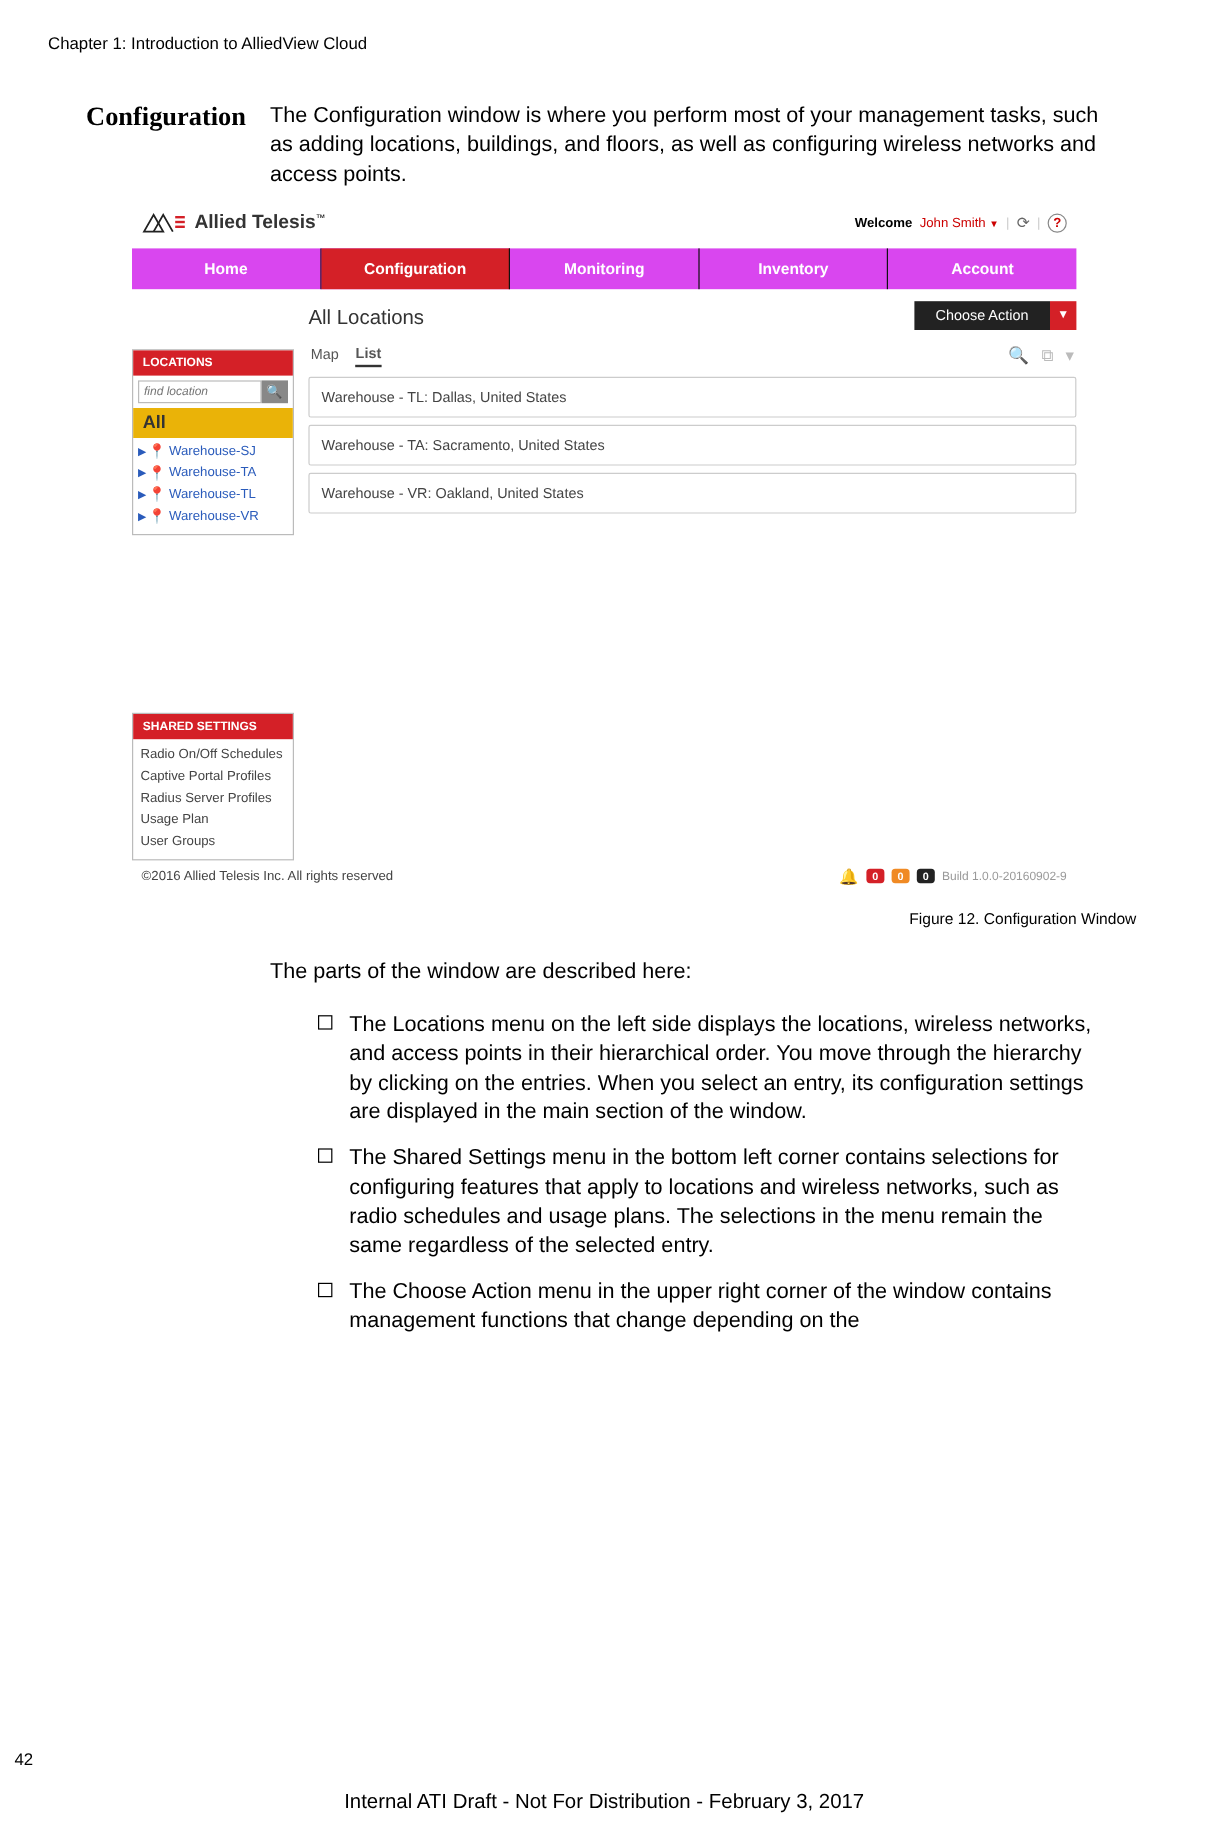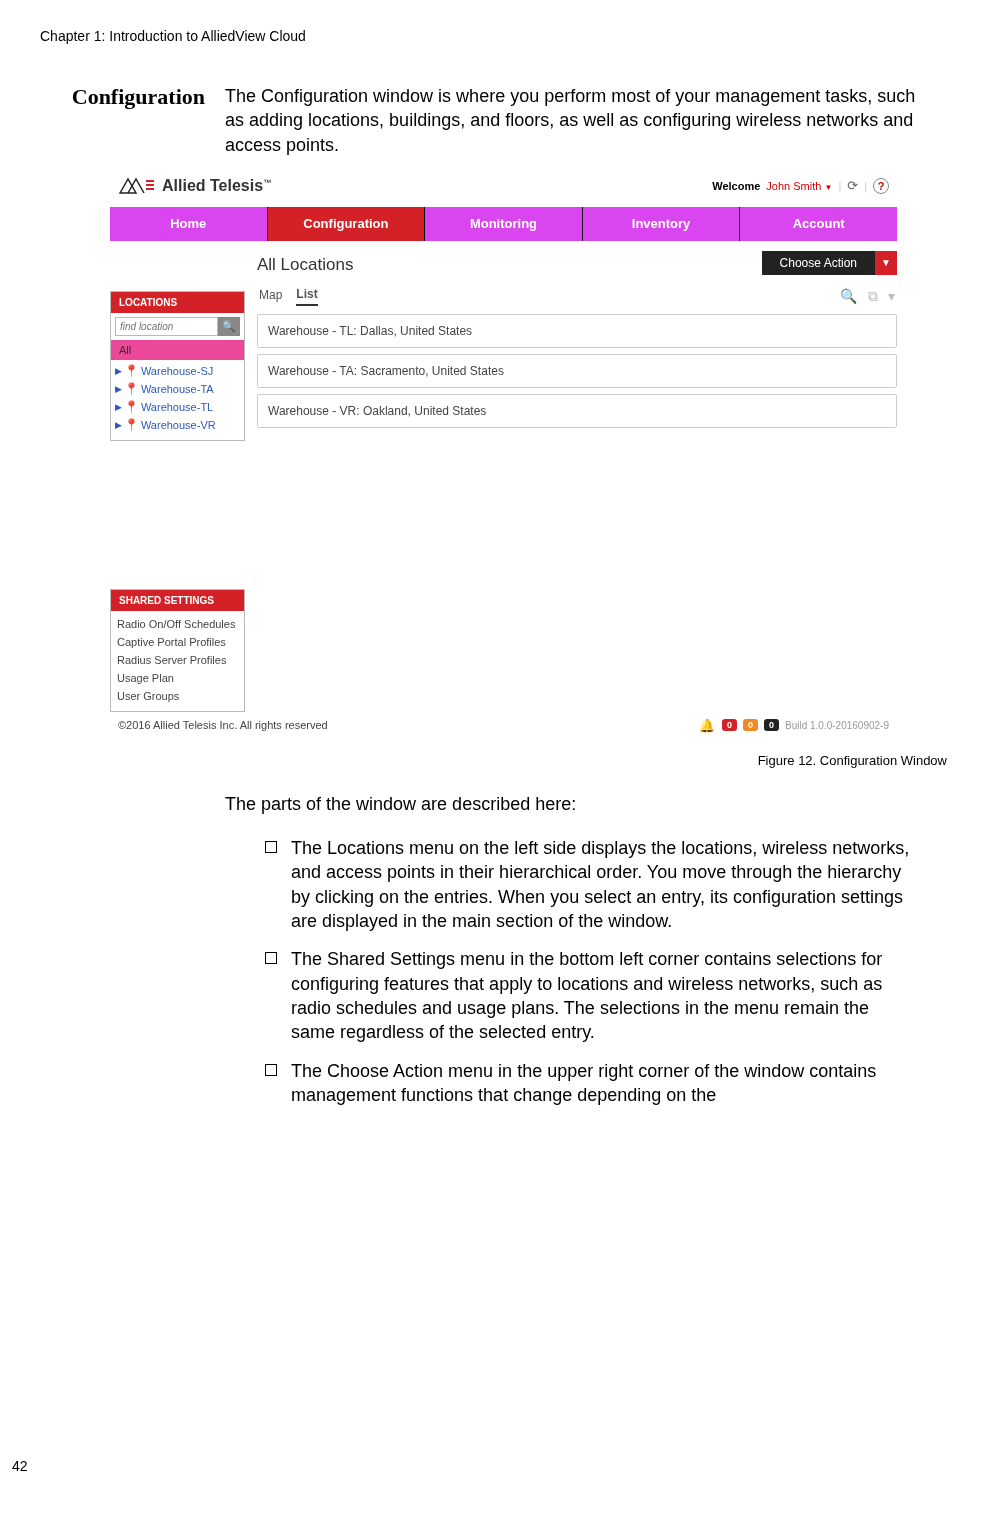--- a/index.html
+++ b/index.html
@@ -26,21 +26,21 @@
   .nav-item { flex: 1; display: flex; align-items: center; justify-content: center; color: #fff; font-size: 13px; font-weight: bold; border-right: 1px solid #111; }
   .nav-item.active { background: #d42027; }
   .nav-item:last-child { border-right: none; }
   .ss-body { display: flex; align-items: stretch; }
   .sidebar-col { width: 135px; padding-top: 50px; }
   .sb-block { border: 1px solid #bbb; margin-bottom: 8px; background: #fff; }
   .sb-head { background: #d42027; color: #fff; font-size: 10px; font-weight: bold; padding: 5px 8px; }
   .sb-search { display: flex; padding: 4px; gap: 0; }
   .sb-search input { flex: 1; border: 1px solid #bbb; font-size: 10px; font-style: italic; color: #999; padding: 3px 4px; width: 0; min-width: 0; }
   .sb-search-btn { width: 22px; background: #888; color: #fff; display: flex; align-items: center; justify-content: center; font-size: 11px; }
-  .sb-all { background: #ec4899; font-size: 11px; font-weight: normal; padding: 4px 8px; color: #333; }
+  .sb-all { background: #eab308; font-size: 15px; font-weight: bold; padding: 4px 8px; color: #333; }
   .sb-tree { padding: 2px 4px 6px 4px; }
   .sb-tree-item { display: flex; align-items: center; gap: 2px; padding: 2px 0; font-size: 11px; color: #2a5bbb; }
   .tree-caret { color: #2a5bbb; font-size: 9px; }
   .pin { color: #2a5bbb; font-size: 12px; }
   .sb-shared { border: 1px solid #bbb; background: #fff; }
   .sb-shared-list { padding: 4px 6px 6px 6px; }
   .sb-shared-item { font-size: 11px; color: #444; padding: 3px 0; }
   .main-col { flex: 1; padding: 6px 0 0 12px; }
   .mc-head { display: flex; align-items: flex-end; padding: 4px 0 6px 0; }
   .mc-title { font-size: 17px; color: #333; }
@@ -215,13 +215,14 @@
       <div class="bul-mark"></div>
       <div>The Shared Settings menu in the bottom left corner contains selections for configuring features that apply to locations and wireless networks, such as radio schedules and usage plans. The selections in the menu remain the same regardless of the selected entry.</div>
     </div>
     <div class="bul-item">
       <div class="bul-mark"></div>
       <div>The Choose Action menu in the upper right corner of the window contains management functions that change depending on the</div>
     </div>
   </div>
 
   <div class="page-num">42</div>
+  <div class="footer">Internal ATI Draft - Not For Distribution - February 3, 2017</div>
 </div>
 
 </body></html>

